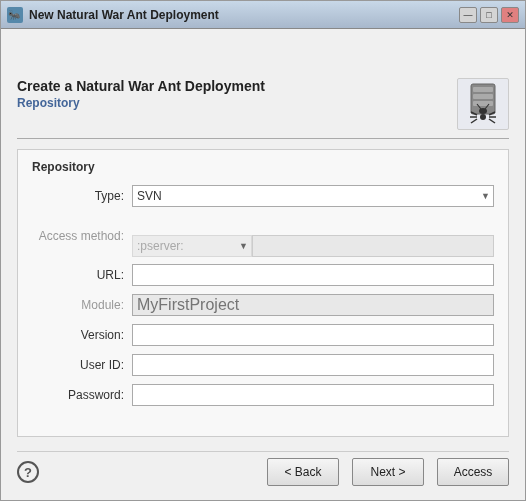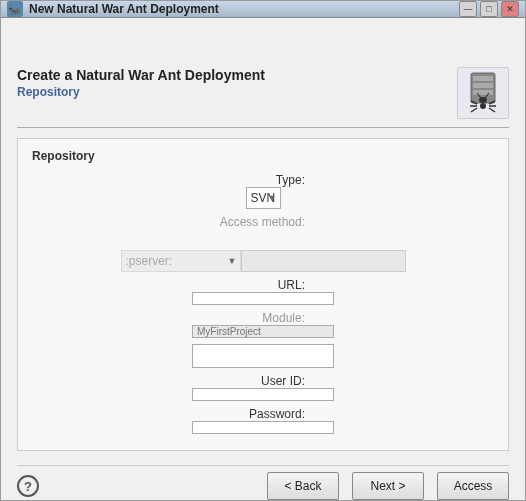--- a/index.html
+++ b/index.html
@@ -117,38 +117,37 @@
       font-size: 12px;
       font-weight: bold;
       color: #333;
       margin-bottom: 10px;
     }
     .form-row {
       display: flex;
       align-items: center;
       margin-bottom: 6px;
       min-height: 24px;
-      flex-direction: column;
     }
     .form-label {
       width: 100px;
       text-align: right;
       padding-right: 8px;
       color: #333;
       font-size: 12px;
       flex-shrink: 0;
     }
     .form-label.disabled { color: #999; }
     .form-input {
       flex: 1;
       height: 22px;
       border: 1px solid #aaa;
       background: white;
       padding: 0 4px;
-      font-size: 10px;
+      font-size: 16px;
       color: #333;
       outline: none;
     }
     .form-input:disabled {
       background: #e8e8e8;
       color: #888;
     }
     .select-wrapper {
       flex: 1;
       position: relative;
@@ -329,20 +328,21 @@
         <span class="form-label">URL:</span>
         <input class="form-input" type="text" value="" style="">
       </div>
 
       <div class="form-row">
         <span class="form-label disabled">Module:</span>
         <input class="form-input" type="text" disabled="" placeholder="MyFirstProject" style="">
       </div>
 
       <div class="form-row">
+        <span class="form-label">Version:</span>
         <input class="form-input" type="text" value="" style="">
       </div>
 
       <div class="form-row">
         <span class="form-label">User ID:</span>
         <input class="form-input" type="text" value="" style="">
       </div>
 
       <div class="form-row">
         <span class="form-label">Password:</span>

